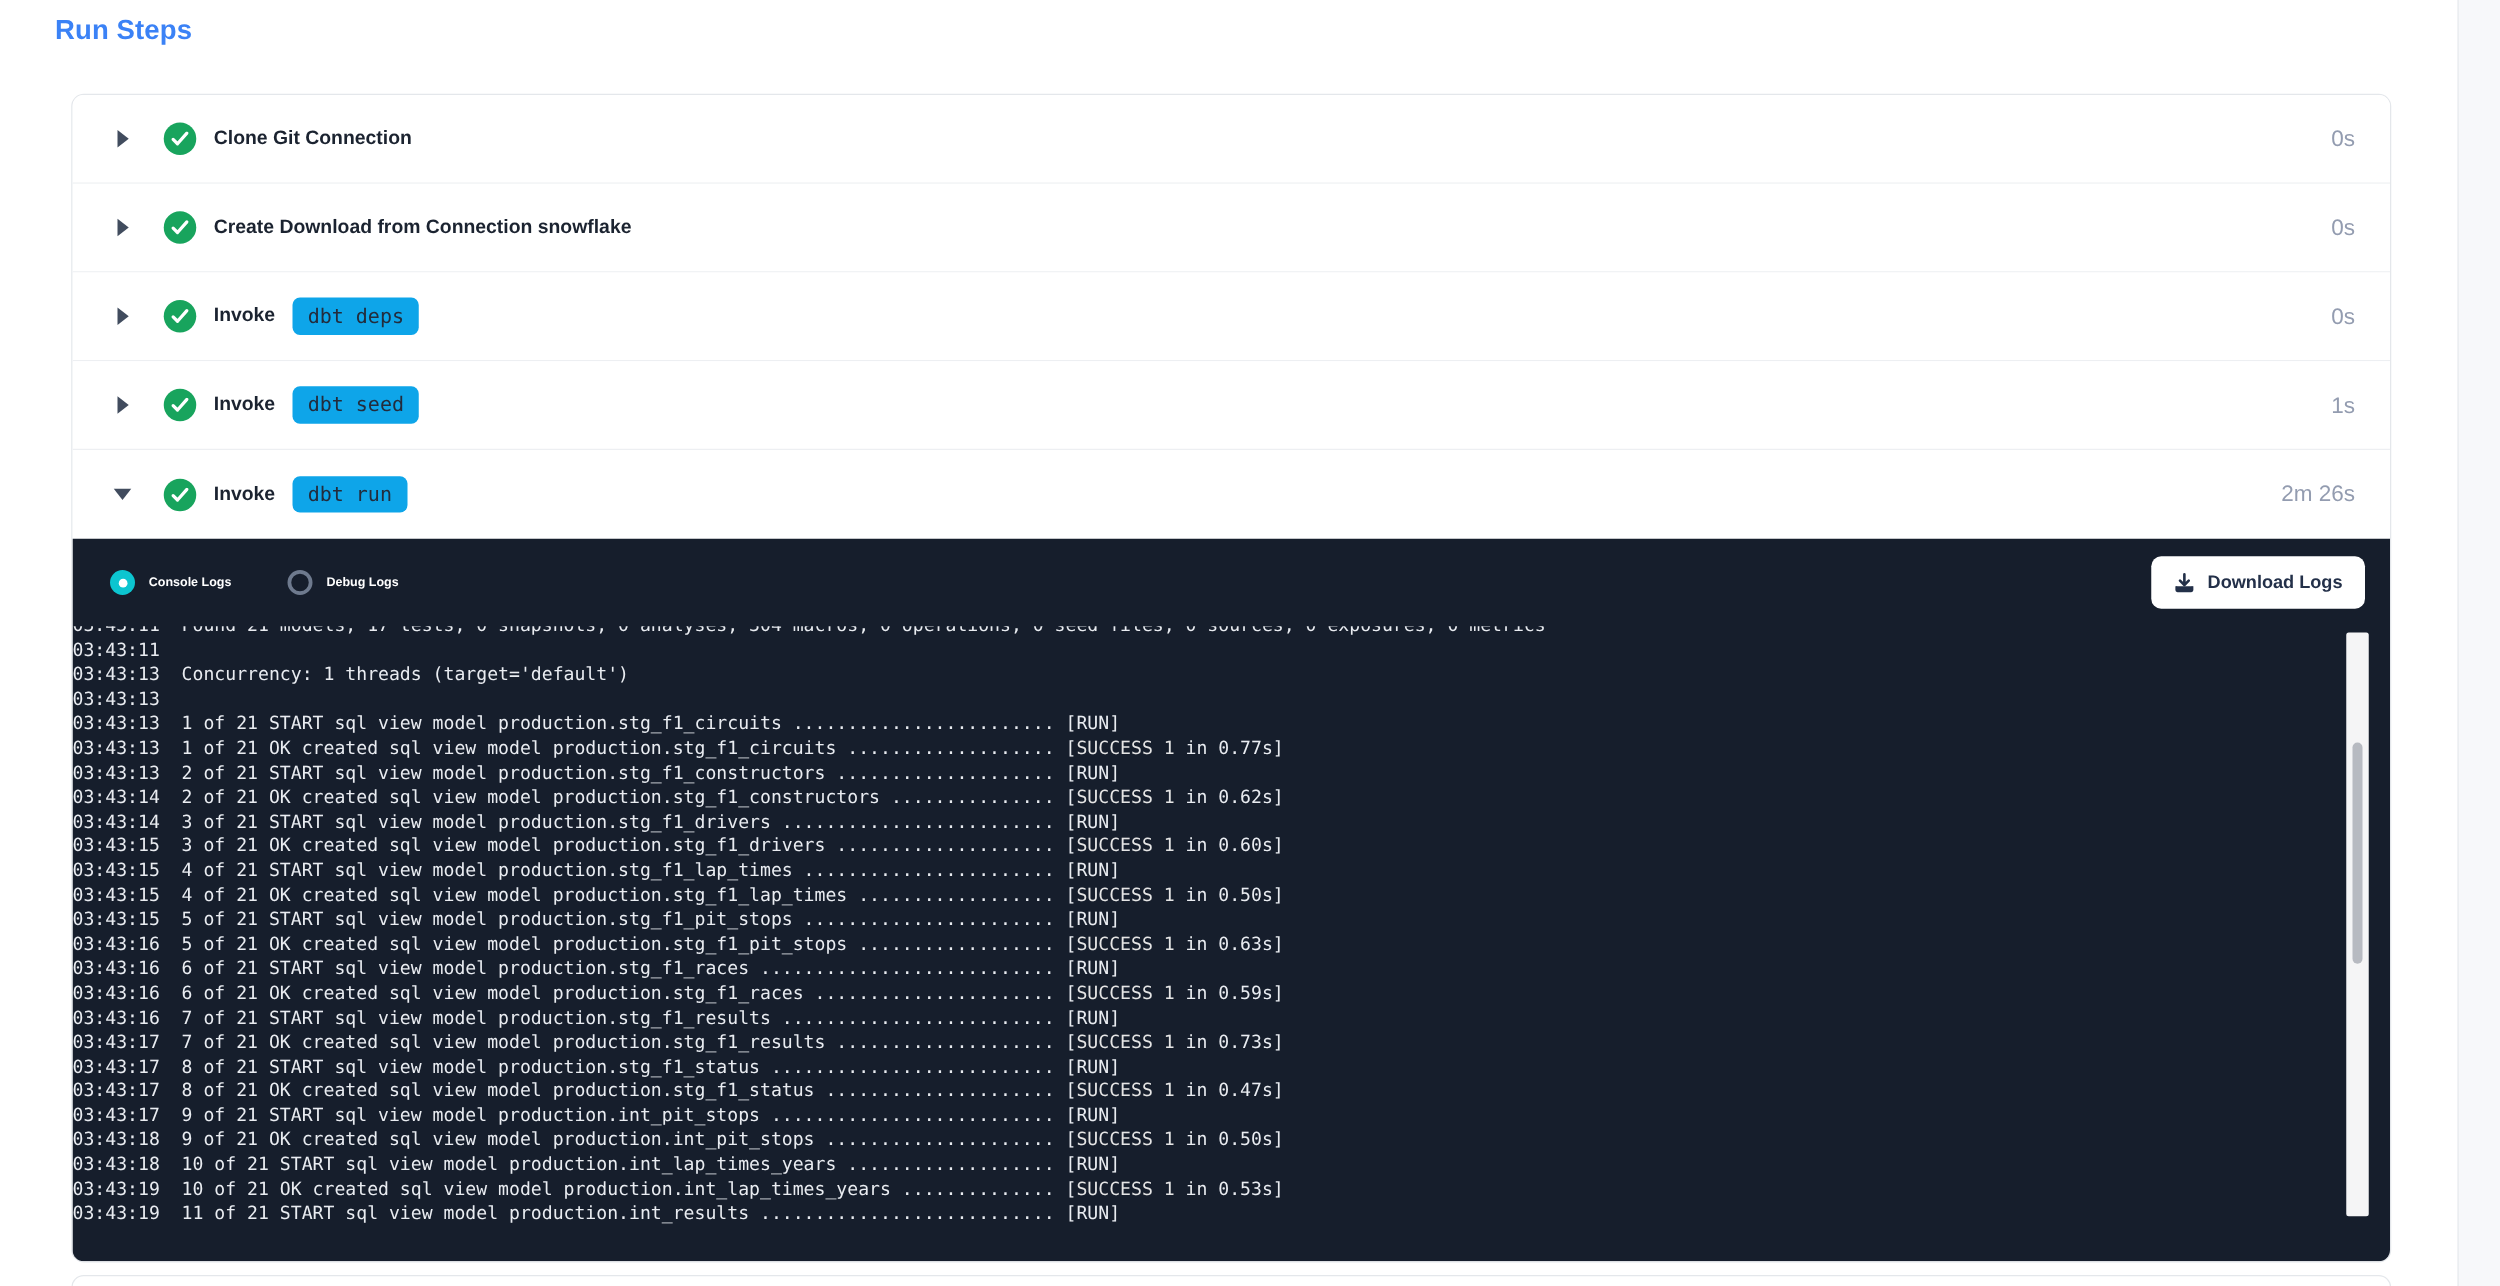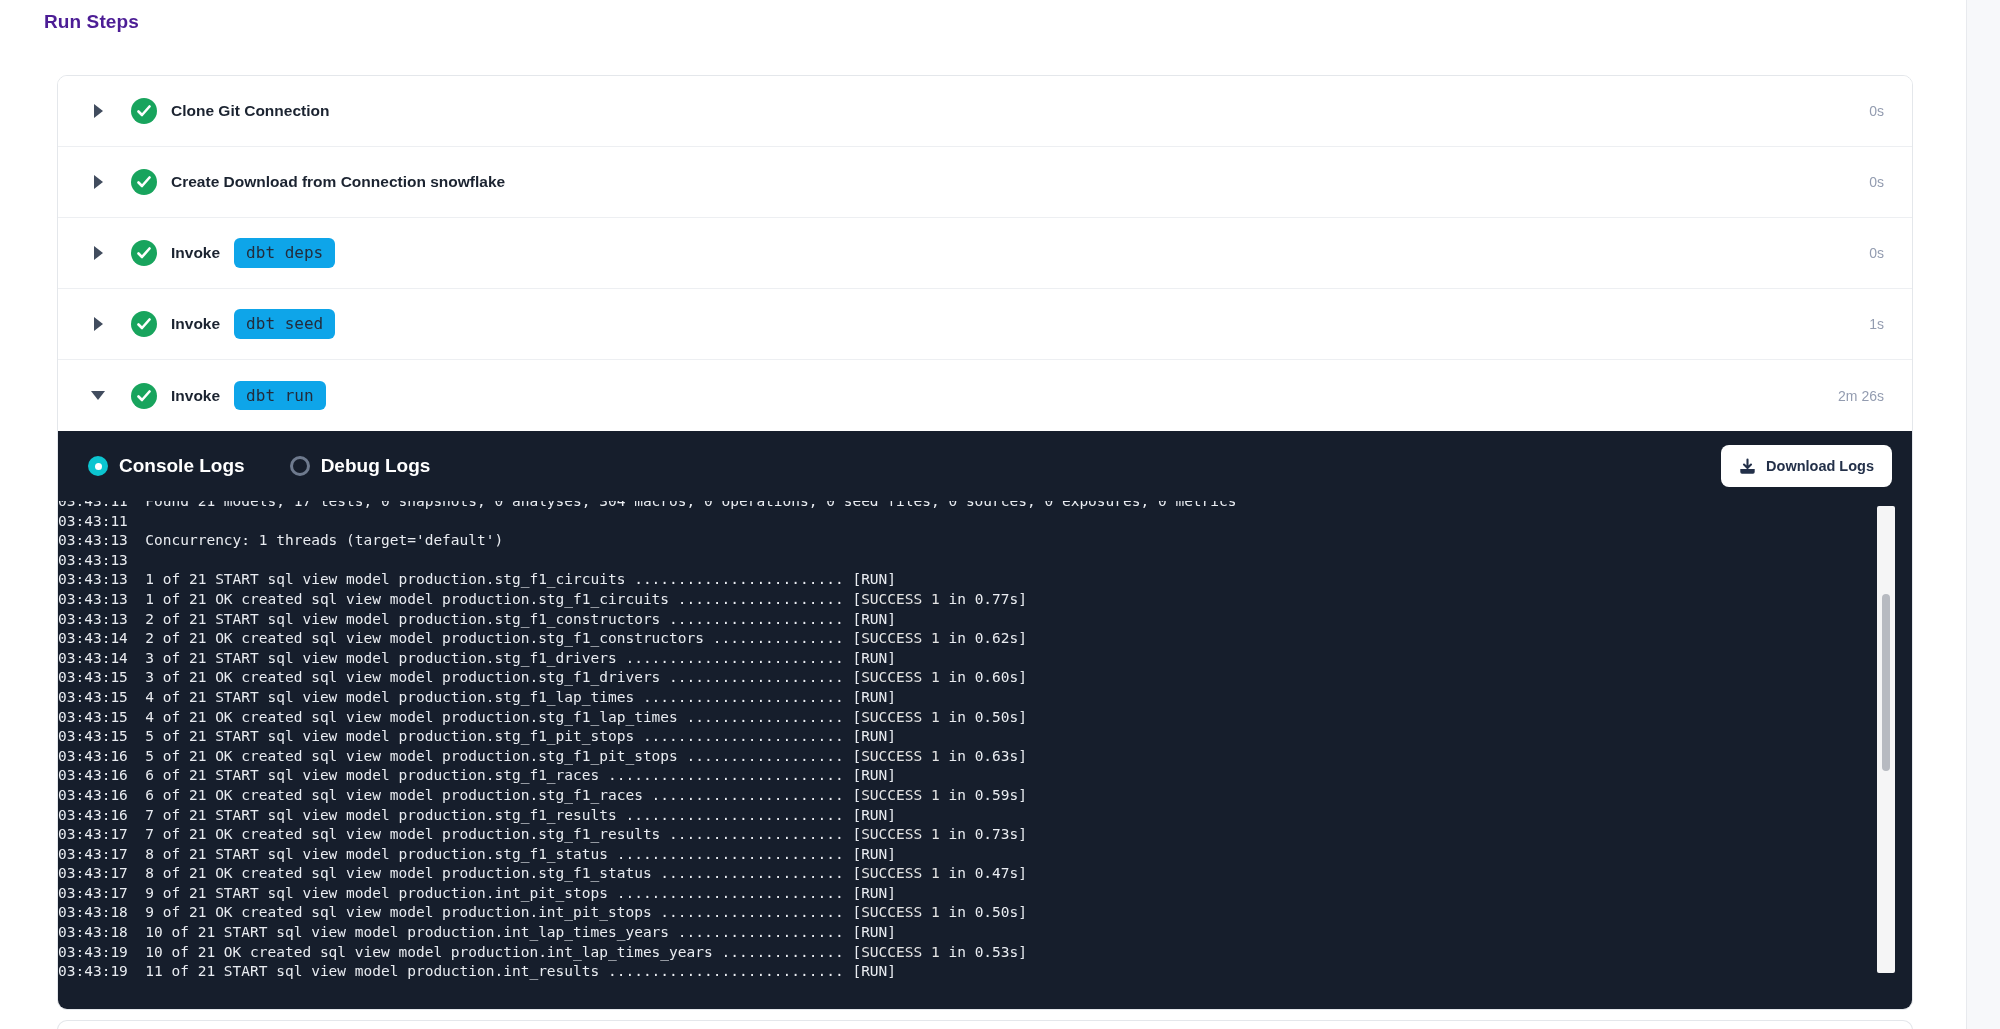--- a/index.html
+++ b/index.html
@@ -6,21 +6,21 @@
   html, body { width: 2000px; height: 1029px; background: #ffffff; overflow: hidden; }
   body { font-family: "Liberation Sans", sans-serif; position: relative; }
 
   .right-strip {
     position: absolute; top: 0; right: 0; width: 34px; height: 1029px;
     background: #f7f8fa; border-left: 1px solid #e8eaee;
   }
 
   .page-title {
     position: absolute; left: 44px; top: 11px;
-    font-size: 19px; font-weight: 700; color: #4c1d95; letter-spacing: .1px; text-align: right;
+    font-size: 22px; font-weight: 700; color: #3b82f6; letter-spacing: .1px; text-align: right;
   }
 
   .card {
     position: absolute; left: 57px; top: 75px; width: 1856px;
     background: #fff; border: 1px solid #e4e7eb; border-radius: 10px;
     overflow: hidden;
   }
 
   .step-row {
     height: 71px; display: flex; align-items: center;
@@ -49,40 +49,40 @@
 
   .step-title { margin-left: 14px; font-size: 15.5px; font-weight: 700; color: #1b2330; }
 
   .badge {
     margin-left: 14px;
     font-family: "DejaVu Sans Mono", monospace; font-size: 16px;
     background: #0ea5e9; color: #232c3c;
     padding: 5px 12px; border-radius: 6px; line-height: 1.2;
   }
 
-  .duration { margin-left: auto; font-size: 14px; color: #939cb0; }
+  .duration { margin-left: auto; font-size: 18px; color: #939cb0; }
 
   .console { background: #161e2c; height: 578px; position: relative; }
 
   .console-header {
     height: 70px; display: flex; align-items: center;
     padding: 0 20px 0 30px;
   }
   .radio-group { display: flex; align-items: center; cursor: pointer; }
   .radio-group + .radio-group { margin-left: 45px; justify-content: flex-end; }
   .radio-on {
     width: 20px; height: 20px; border-radius: 50%; background: #0cc5d0;
     display: flex; align-items: center; justify-content: center; flex: 0 0 20px;
   }
   .radio-on::after { content: ""; width: 7px; height: 7px; border-radius: 50%; background: #ffffff; }
   .radio-off {
     width: 20px; height: 20px; border-radius: 50%;
     border: 3px solid #6e7a8e; flex: 0 0 20px;
   }
-  .radio-label { color: #ffffff; font-size: 19px; font-weight: 700; margin-left: 11px; }
+  .radio-label { color: #ffffff; font-size: 10px; font-weight: 700; margin-left: 11px; }
 
   .download-btn {
     margin-left: auto; height: 42px; background: #ffffff;
     border: none; border-radius: 8px; padding: 5px 18px;
     display: flex; align-items: center; gap: 10px;
     color: #233049; font-family: "Liberation Sans", sans-serif;
     font-size: 14.5px; font-weight: 700; cursor: pointer;
   }
 
   .log-viewport {

